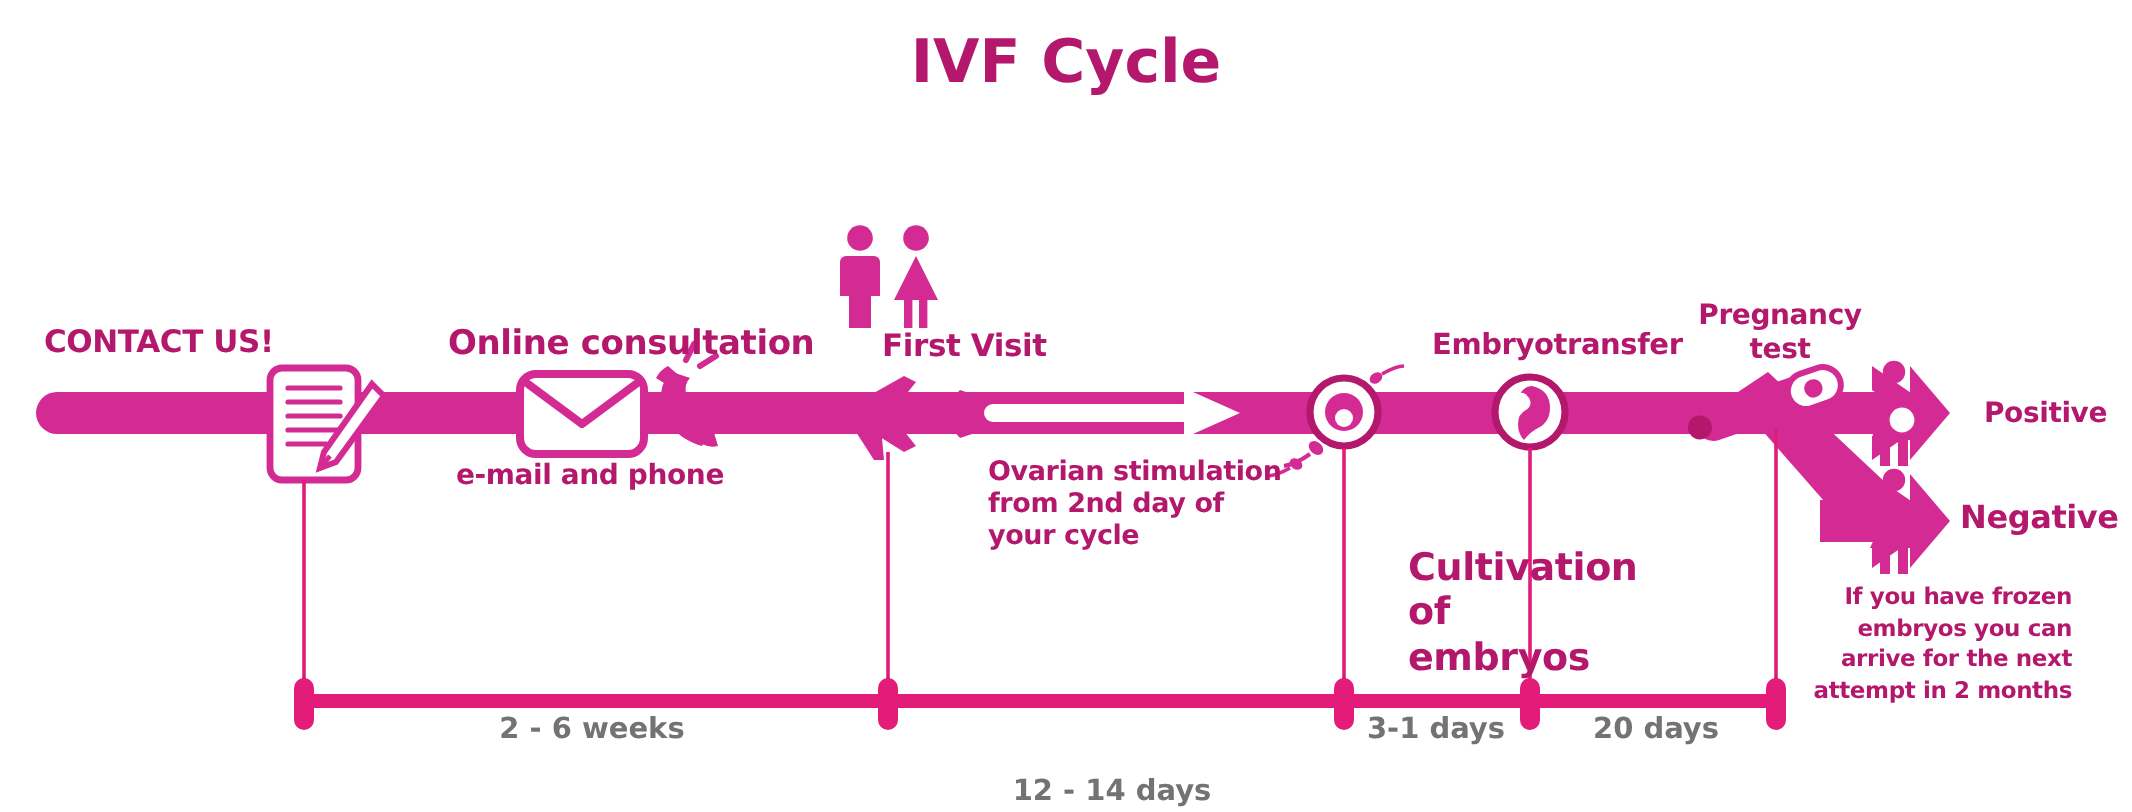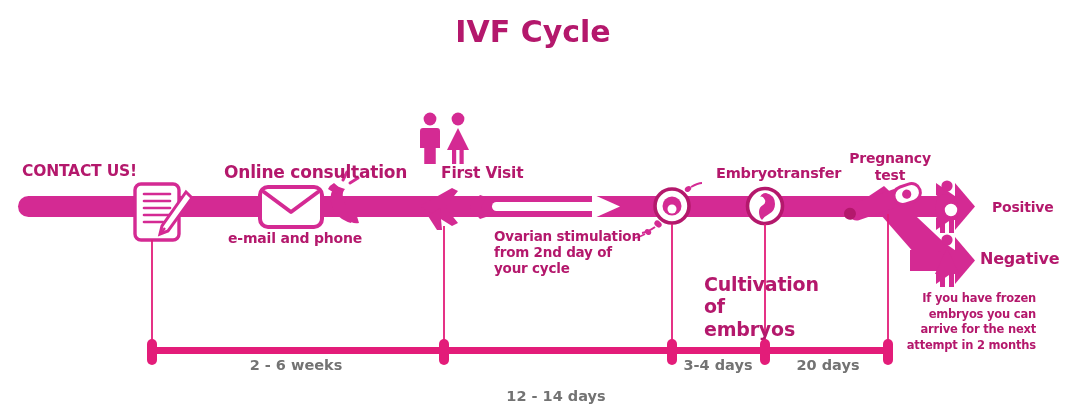--- a/index.html
+++ b/index.html
@@ -207,16 +207,16 @@
   <div class="lbl wrap" id="pregnancy-test">Pregnancy test</div>
 
   <div class="lbl" id="positive">Positive</div>
 
   <div class="lbl" id="negative">Negative</div>
 
   <div class="lbl wrap" id="frozen">If you have frozen embryos you can arrive for the next attempt in 2 months</div>
 
   <div class="scale-lbl" id="sc0">2 - 6 weeks</div>
   <div class="scale-lbl" id="sc1">12 - 14 days</div>
-  <div class="scale-lbl" id="sc2">3-4 days</div>
+  <div class="scale-lbl" id="sc2">3-1 days</div>
   <div class="scale-lbl" id="sc3">20 days</div>
 
 </div>
 
 </body></html>

